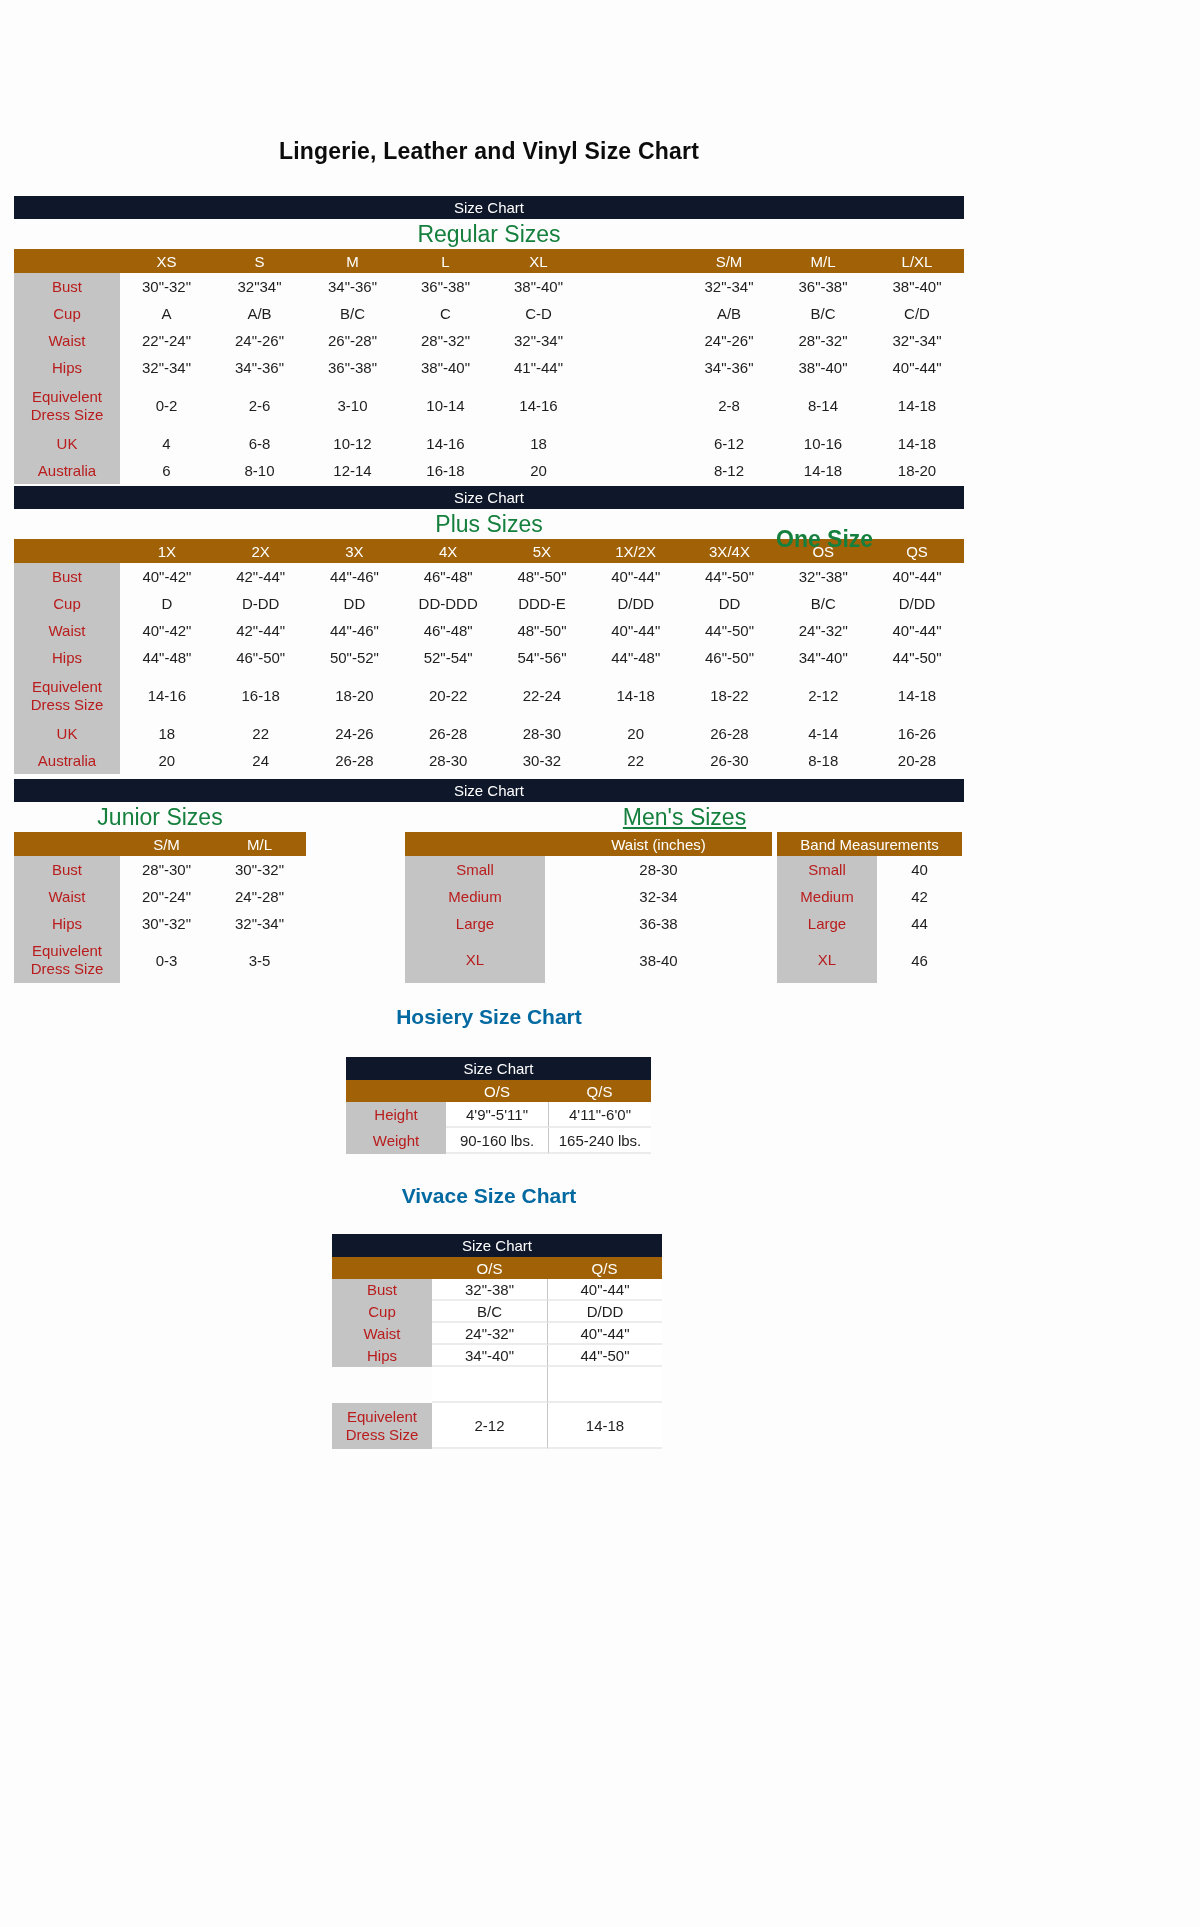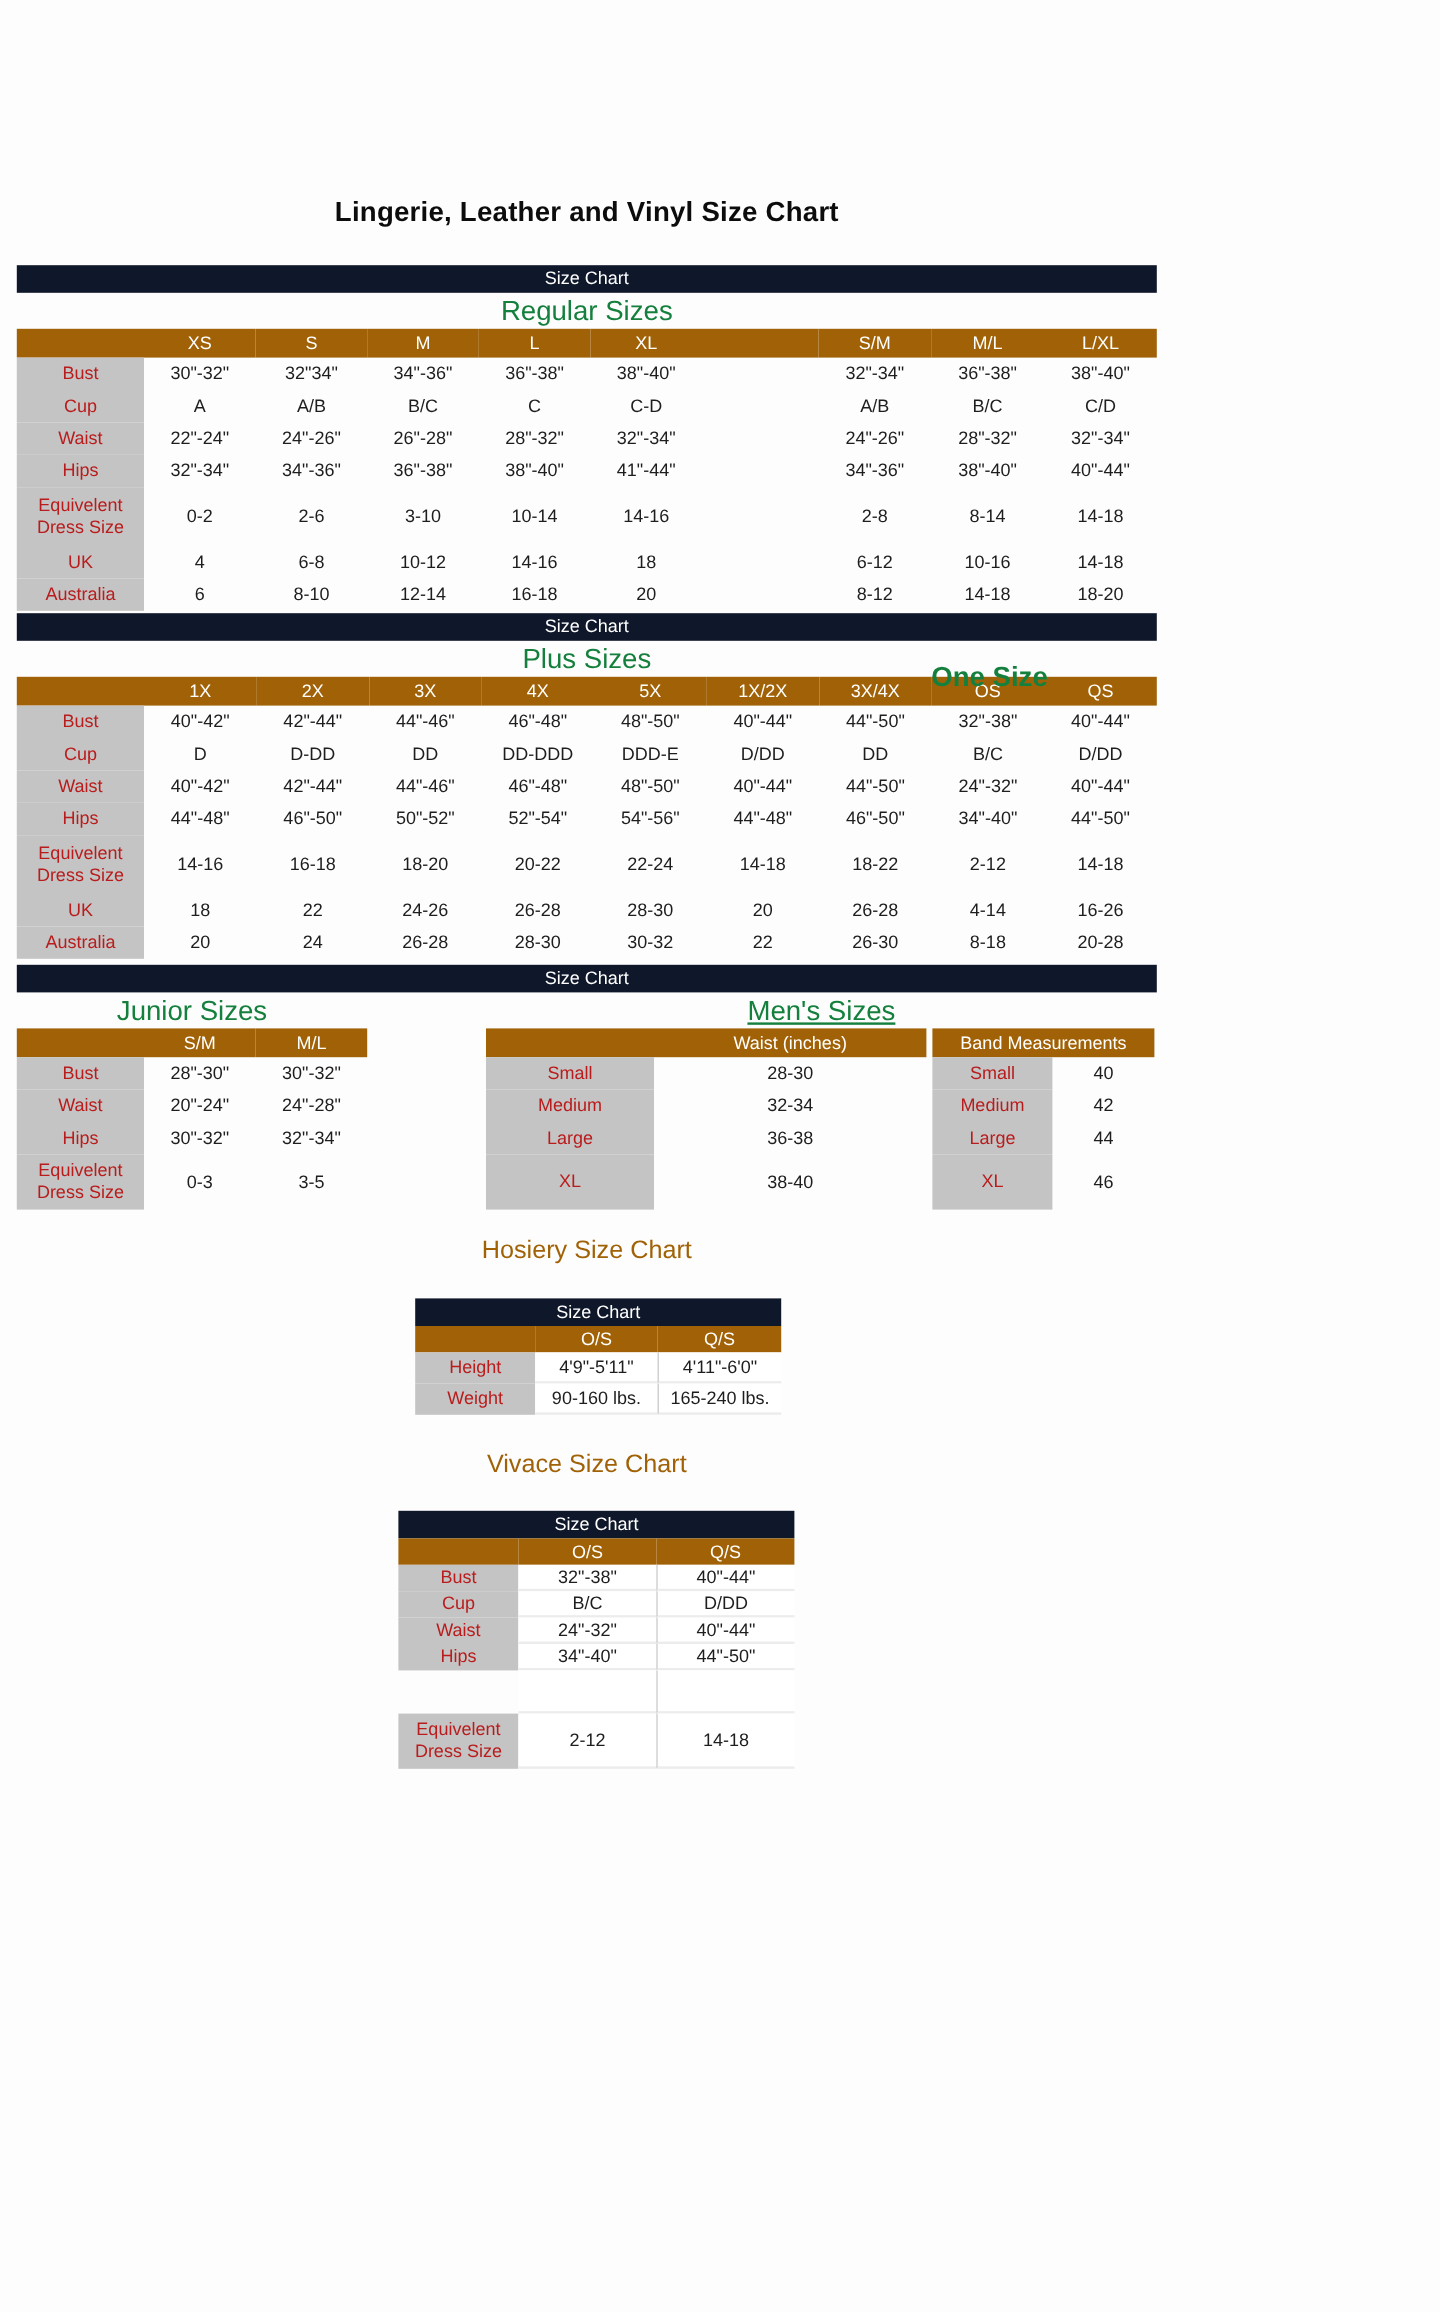--- a/index.html
+++ b/index.html
@@ -2,29 +2,29 @@
 <html><head>
 <meta charset="utf-8">
 <style>
   * { box-sizing: border-box; }
   html,body { margin:0; padding:0; }
   body {
     width:1200px; height:1927px; background:#fdfdfd;
     font-family:"Liberation Sans", sans-serif; color:#1e1e1e;
     overflow:hidden; position:relative;
   }
-  .container { width:950px; margin-left:14px;margin-top:25px; }
+  .container { width:950px; margin-left:14px; }
 
   .main-title {
     margin:0; padding-top:138px; font-size:23px; font-weight:bold;
     text-align:center; color:#0c0c0c; letter-spacing:0.2px;
   }
   .sub-title {
-    margin:22px 0 0 0; font-size:21px; font-weight:normal;
-    text-align:center; color:#a16207;
+    margin:22px 0 0 0; font-size:21px; font-weight:bold;
+    text-align:center; color:#0369a1;
   }
   .sub-title.viv-t { margin-top:30px; }
 
   .bar {
     background:#0f172a; color:#fff; font-size:15px;
     height:23px; line-height:23px; text-align:center;
   }
   .bar1 { margin-top:31px; }
   .bar2 { margin-top:2px; }
   .bar3 { margin-top:5px; }

